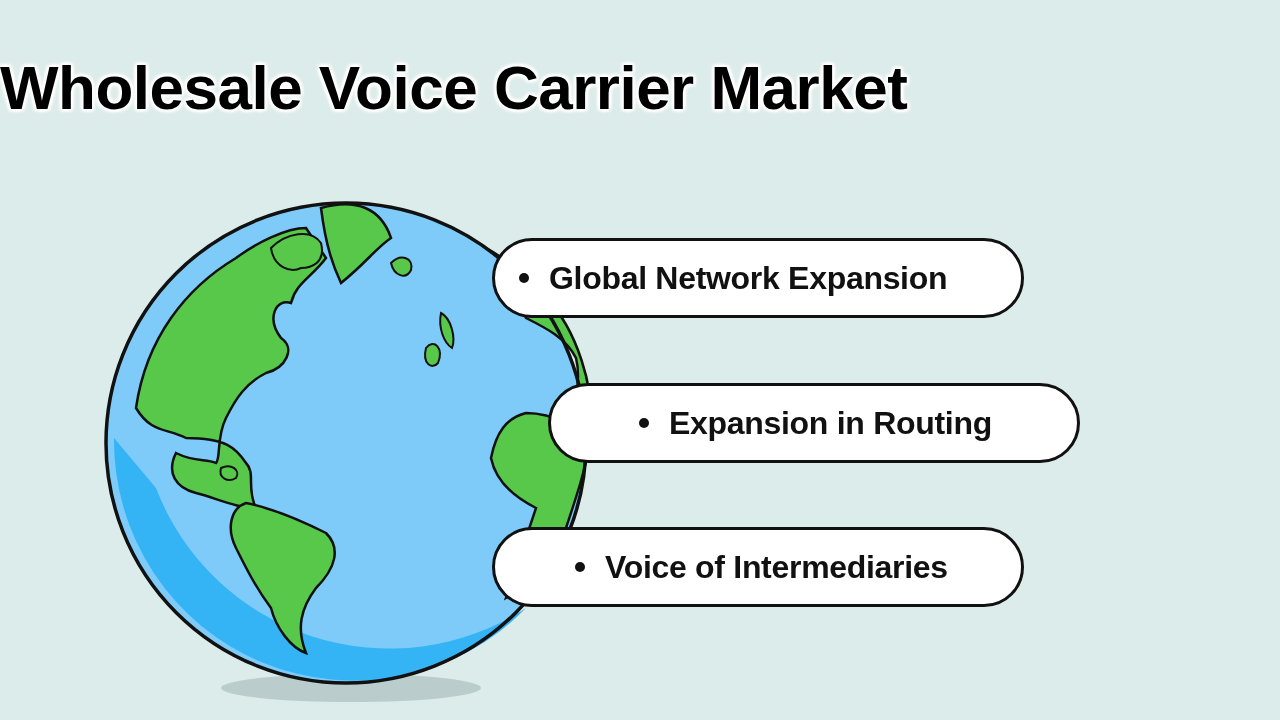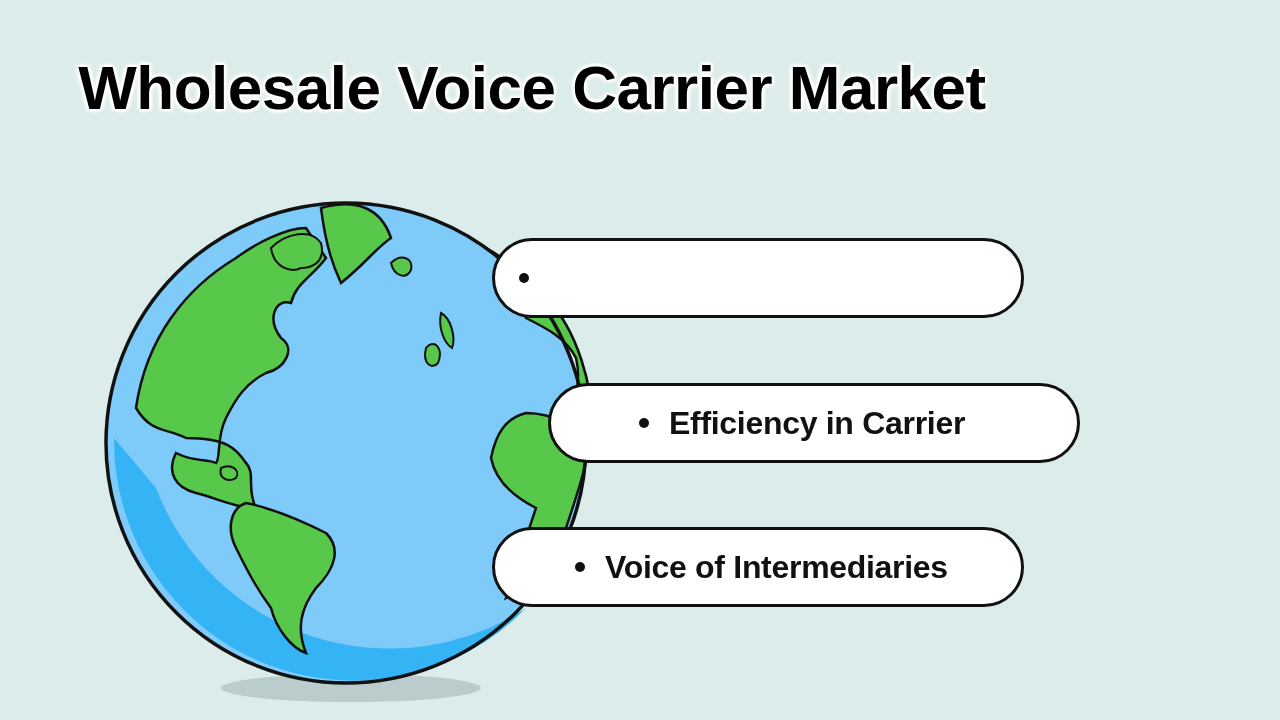--- a/index.html
+++ b/index.html
@@ -1,17 +1,17 @@
 <!DOCTYPE html>
 <html><head>
 <meta charset="utf-8">
 <style>
   html,body{margin:0;padding:0;}
   body{width:1280px;height:720px;background:#dcecea;position:relative;overflow:hidden;font-family:"Liberation Sans","DejaVu Sans",sans-serif;}
-  .title{position:absolute;left:0;top:52px;width:1064px;text-align:center;font-size:62px;font-weight:900;color:#000;letter-spacing:-0.5px;
+  .title{position:absolute;left:0;top:52px;width:1064px;text-align:left;font-size:62px;font-weight:900;color:#000;letter-spacing:-0.5px;
     text-shadow:0 0 4px #fff,0 0 6px #fff,2px 2px 3px #fff,-2px -2px 3px #fff,2px -2px 3px #fff,-2px 2px 3px #fff;}
   .globe{position:absolute;left:96px;top:188px;width:510px;height:520px;}
   .pill{position:absolute;background:#fff;border:3px solid #111;border-radius:44px;height:80px;box-sizing:border-box;display:flex;align-items:center;}
   .pill .dot{width:10px;height:10px;border-radius:50%;background:#111;margin-right:20px;flex:none;}
   .pill .txt{font-size:32px;font-weight:700;color:#111;white-space:nowrap;letter-spacing:-0.3px;}
 </style>
 </head>
 <body>
 
 <div class="title">Wholesale Voice Carrier Market</div>
@@ -31,23 +31,24 @@
   <path d="M125,280 C135,275 145,282 140,290 C132,295 122,290 125,280 Z" fill="#58c84b" stroke="#111" stroke-width="2"></path>
 
   <path d="M390,60 C410,70 420,100 430,130 C450,140 470,150 480,170 C485,190 480,220 470,235 C460,230 445,225 430,225 C410,230 400,245 395,270 C400,295 420,310 440,320 C430,350 420,380 410,410 C430,400 450,370 470,340 C480,310 490,280 495,250 C500,200 480,140 450,110 C430,90 410,70 390,60 Z" fill="#58c84b" stroke="#111" stroke-width="2.5"></path>
   <path d="M330,160 C338,150 348,160 342,175 C336,182 326,176 330,160 Z" fill="#58c84b" stroke="#111" stroke-width="2"></path>
   <path d="M345,125 C355,130 360,150 356,160 C348,155 342,140 345,125 Z" fill="#58c84b" stroke="#111" stroke-width="2"></path>
   <circle cx="250" cy="255" r="240" fill="none" stroke="#111" stroke-width="3.5"></circle>
 </svg>
 
 <div class="pill" style="left:492px;top:238px;width:532px;padding-left:24px;">
   <span class="dot"></span>
+  <span class="txt">Global Network Expansion</span>
 </div>
 
 <div class="pill" style="left:548px;top:383px;width:532px;padding-left:88px;">
   <span class="dot"></span>
-  <span class="txt">Efficiency in Carrier</span>
+  <span class="txt">Expansion in Routing</span>
 </div>
 
 <div class="pill" style="left:492px;top:527px;width:532px;padding-left:80px;">
   <span class="dot"></span>
   <span class="txt">Voice of Intermediaries</span>
 </div>
 
 </body></html>

